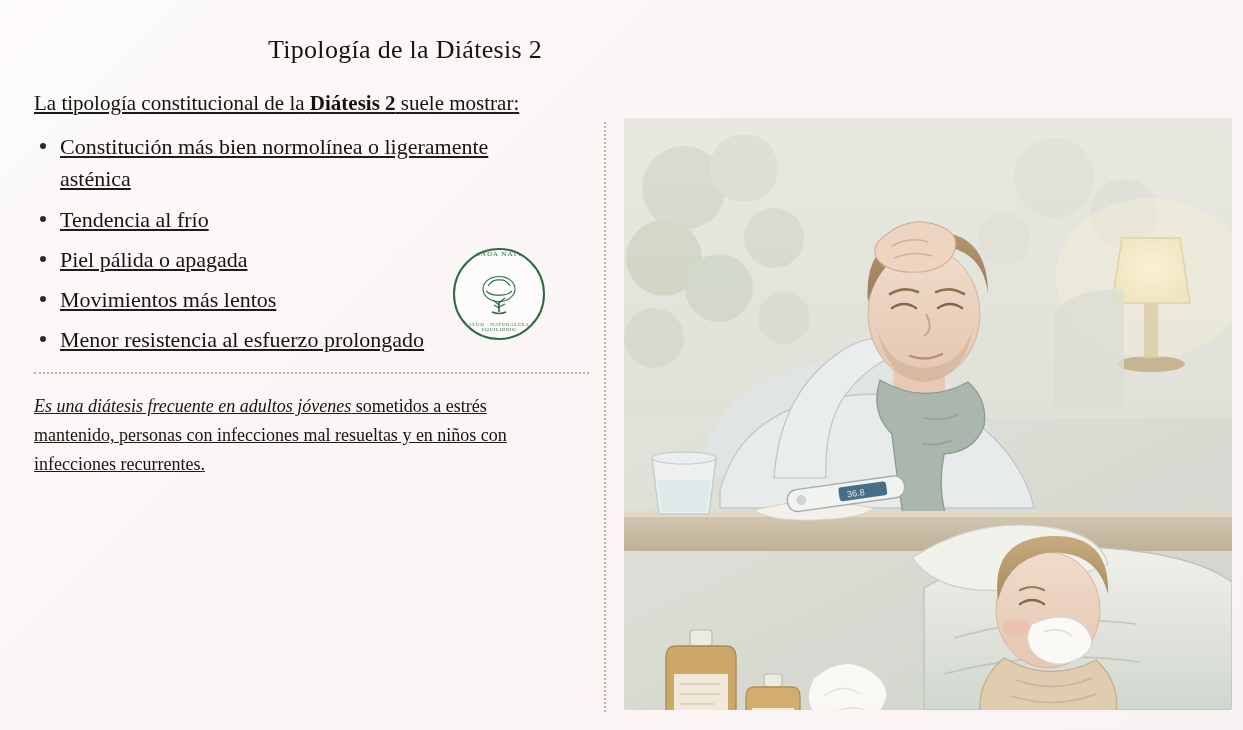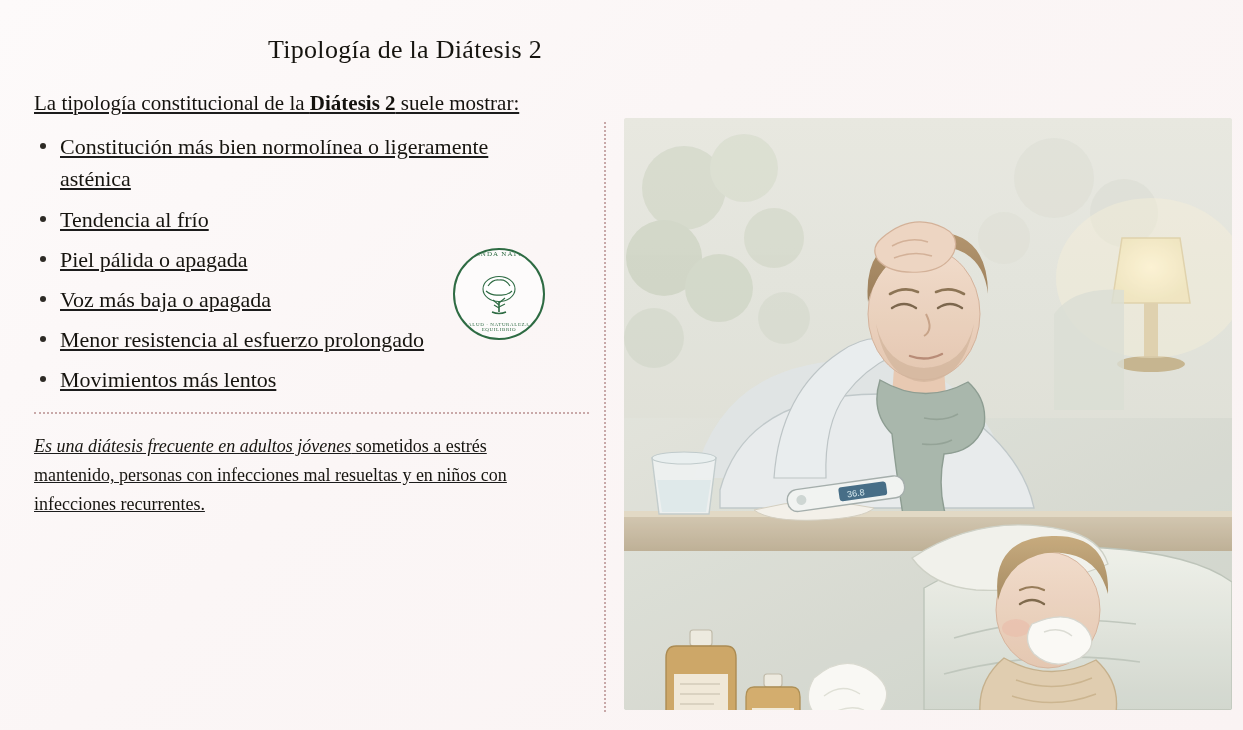--- a/index.html
+++ b/index.html
@@ -161,23 +161,22 @@
   <div class="left-col">
 
     <p class="lead">
       <span>La tipología constitucional de la </span><b>Diátesis 2</b><span> suele mostrar:</span>
     </p>
 
     <ul class="bullets">
       <li>Constitución más bien normolínea o ligeramente asténica</li>
       <li>Tendencia al frío</li>
       <li>Piel pálida o apagada</li>
-      <li>Voz más baja o apagada</li>
+      <li>Movimientos más lentos</li>
       <li>Menor resistencia al esfuerzo prolongado</li>
-      <li>Movimientos más lentos</li>
     </ul>
 
     <div class="hr-dotted"></div>
 
     <p class="closing">
       <span class="em">Es una diátesis frecuente en adultos jóvenes</span><span> sometidos a estrés mantenido, personas con infecciones mal resueltas y en niños con infecciones recurrentes.</span>
     </p>
   </div>
 
   <div class="v-sep"></div>

